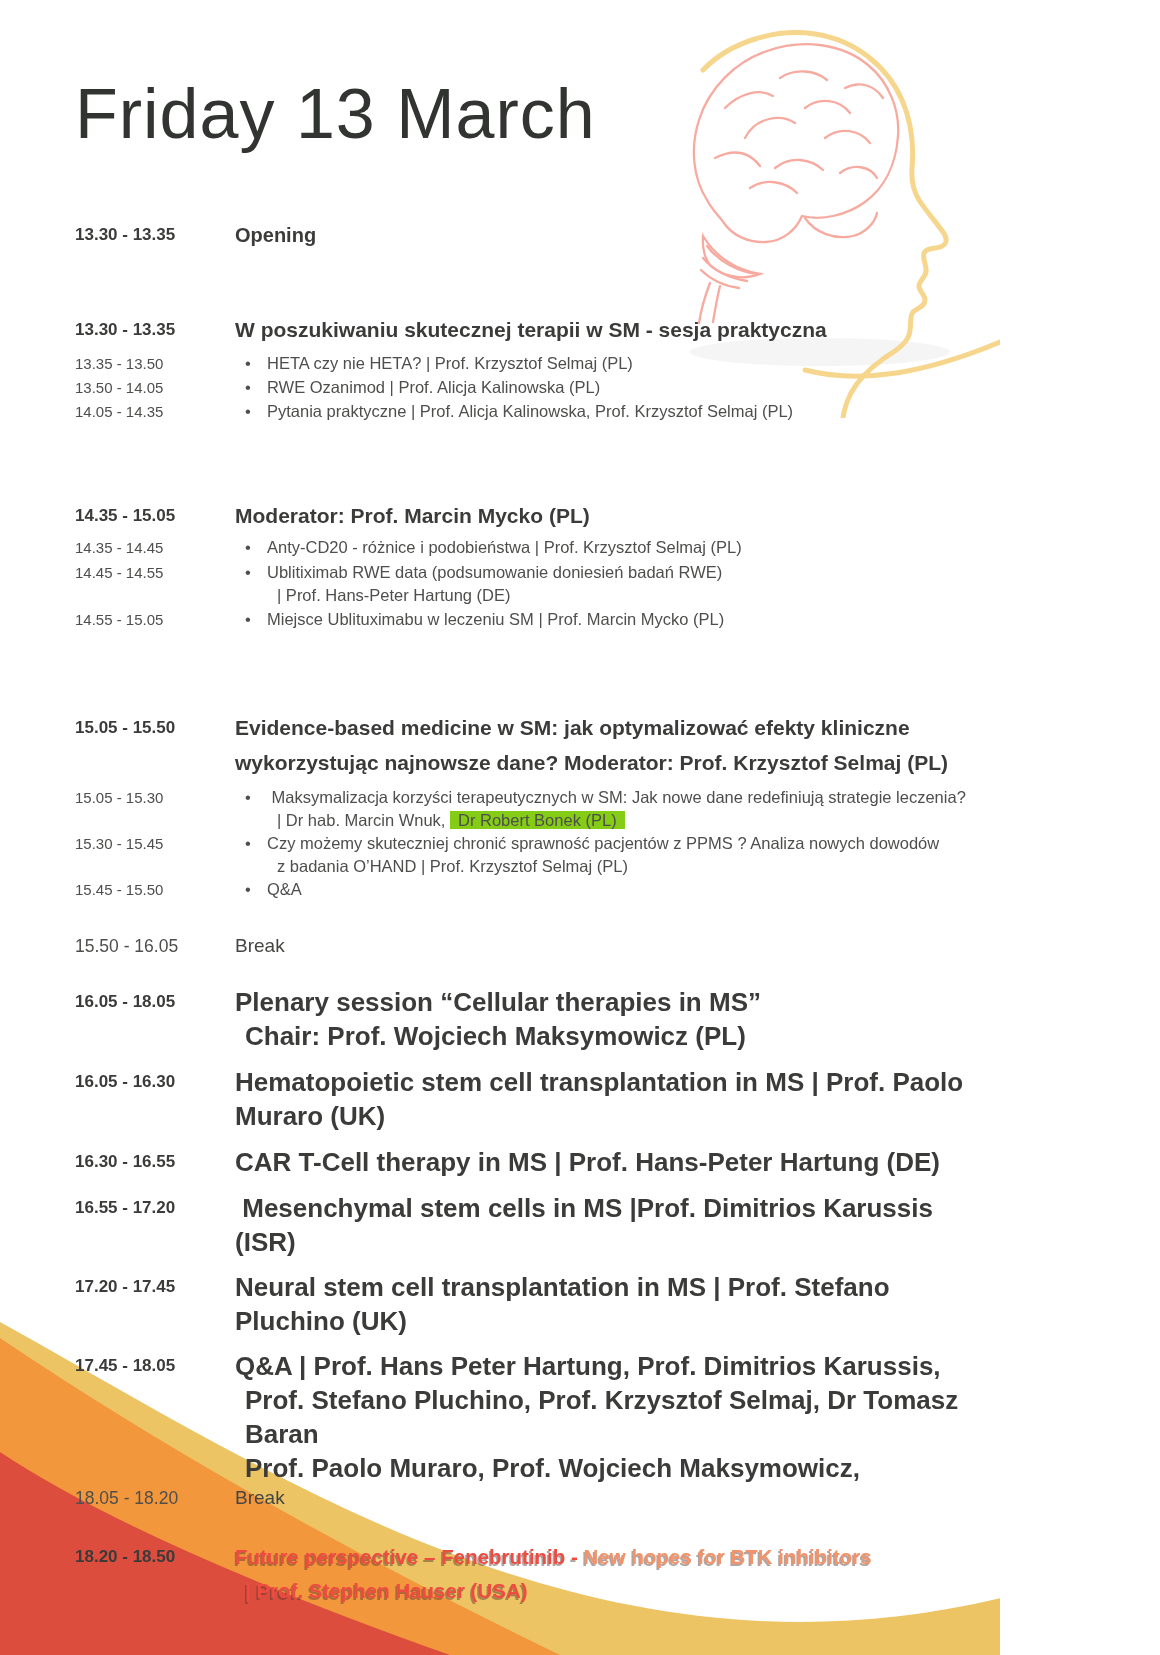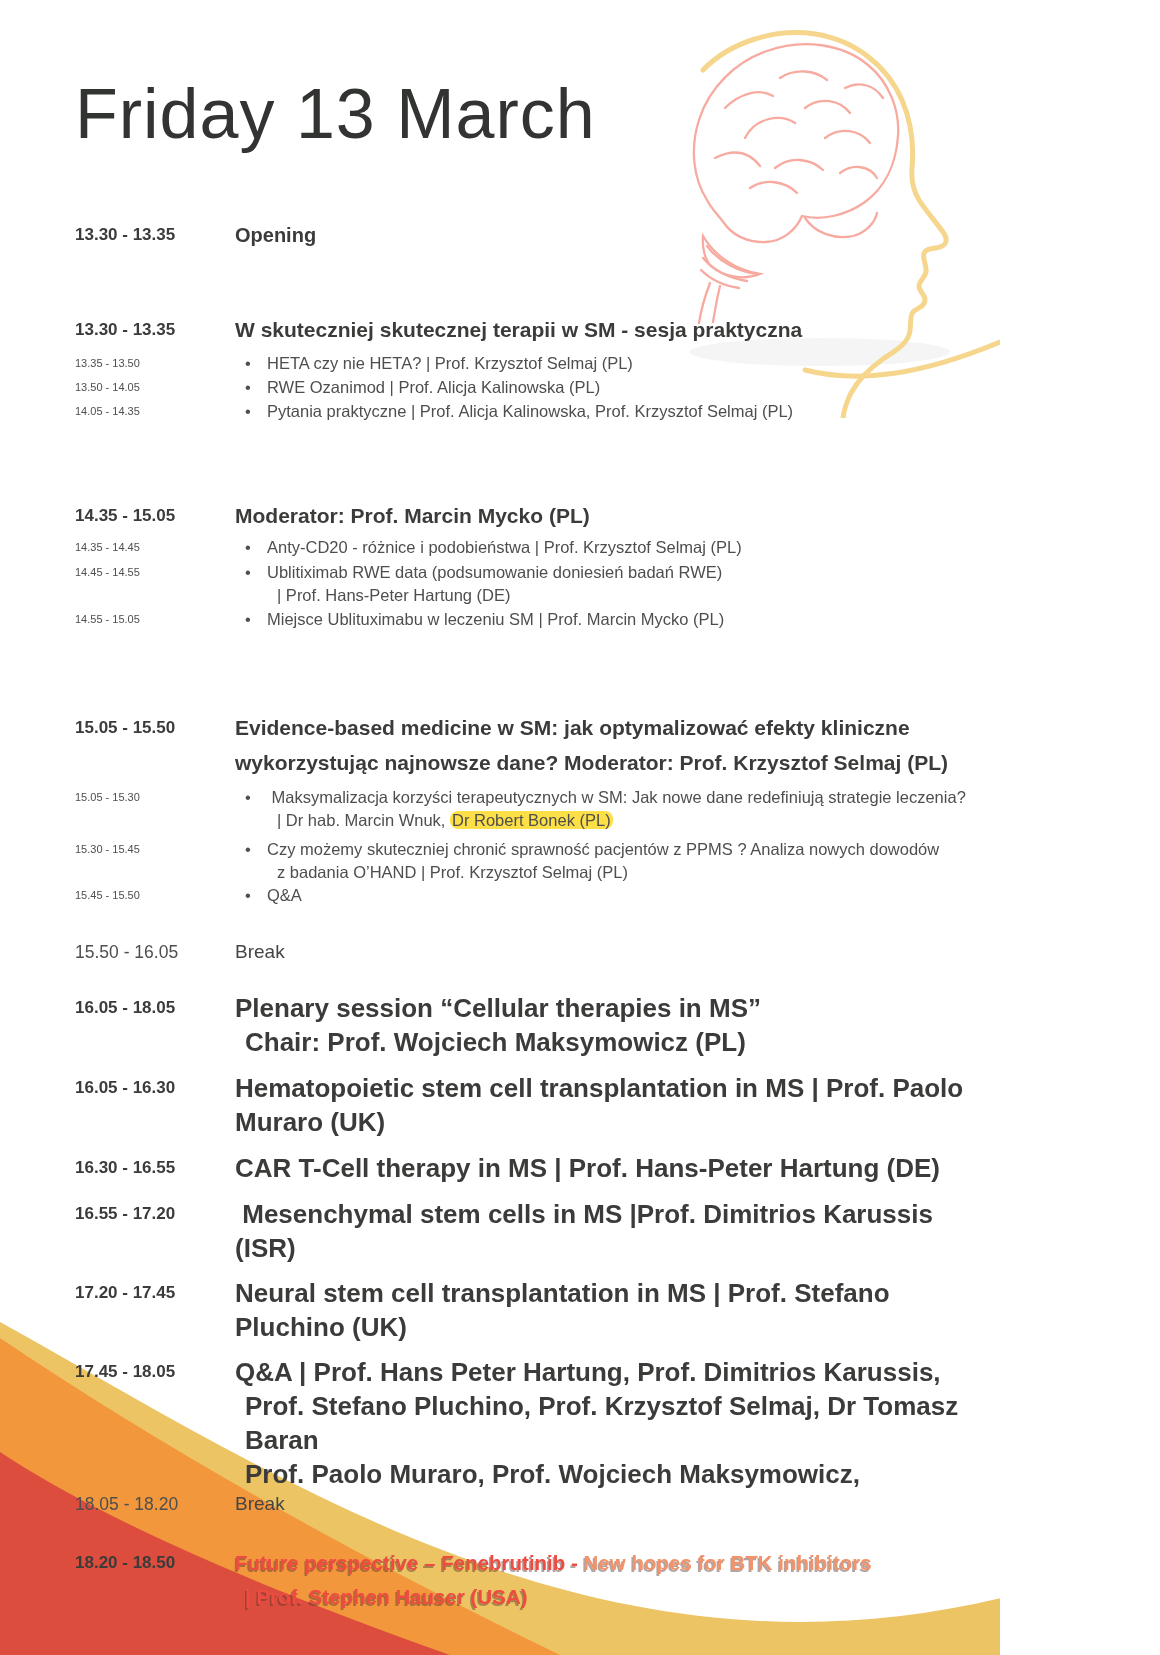--- a/index.html
+++ b/index.html
@@ -24,48 +24,48 @@
   .row{display:flex;align-items:flex-start;gap:37px;}
   .time{flex:0 0 123px;width:123px;font-size:17px;line-height:inherit;}
   .content{flex:1;min-width:0;}
   .line{white-space:pre-wrap;}
   
   .opening .line{line-height:26px;font-size:20px;font-weight:700;}
   .opening .time{font-weight:700;line-height:26px;}
   .section .line{line-height:35px;font-size:21px;font-weight:700;}
   .section .time{font-weight:700;line-height:35px;}
   .item .line{line-height:23px;font-size:16.5px;color:#4e4e4d;padding-left:10px;}
-  .item .time{font-size:11px;color:#4e4e4d;line-height:23px;}
+  .item .time{font-size:15px;color:#4e4e4d;line-height:23px;}
   .item .line.cont{padding-left:42px;}
   .item .bullet{display:inline-block;width:22px;color:#4e4e4d;}
   .plain .line{line-height:26px;font-size:19px;color:#454544;}
   .plain .time{color:#4e4e4d;font-size:17.5px;line-height:26px;}
   .talk .line{line-height:34px;font-size:26px;font-weight:700;}
   .talk .time{font-weight:700;line-height:34px;}
   .talk .line.cont{padding-left:10px;}
   .accent .line{line-height:34px;font-size:20.5px;font-weight:700;
     text-shadow:-1.5px 1.5px 0 rgba(82,54,46,0.45);}
   .accent .time{font-weight:700;line-height:34px;color:#3b3b3a;text-shadow:none;}
   .accent .line.cont{padding-left:10px;}
   .red{color:#ee4b41;}
   .orange{color:#f2936b;}
-  .hl{background:#fde047;padding:0 2px;border-radius:8px;}
+  .hl{background:#84cc16;padding:0 8px;}
   
   #row-0{margin-top:72px}
   #row-1{margin-top:64px}
   #row-2{margin-top:5px}
   #row-3{margin-top:1px}
   #row-4{margin-top:1px}
   #row-5{margin-top:75px}
   #row-6{margin-top:3px}
   #row-7{margin-top:2px}
   #row-8{margin-top:1px}
   #row-9{margin-top:79px}
   #row-10{margin-top:6px}
-  #row-11{margin-top:6px}
+  #row-11{margin-top:0}
   #row-12{margin-top:0}
   #row-13{margin-top:32px}
   #row-14{margin-top:26px}
   #row-15{margin-top:12px}
   #row-16{margin-top:12px}
   #row-17{margin-top:12px}
   #row-18{margin-top:11px}
   #row-19{margin-top:11px}
   #row-20{margin-top:0}
   #row-21{margin-top:29px}
@@ -124,21 +124,21 @@
     <div>
         <div class="row opening" id="row-0">
           <span class="time">13.30 - 13.35</span>
           <div class="content">
             <div class="line"><span>Opening</span></div>
           </div>
         </div>
         <div class="row section" id="row-1">
           <span class="time">13.30 - 13.35</span>
           <div class="content">
-            <div class="line"><span>W skuteczniej skutecznej terapii w SM - sesja praktyczna</span></div>
+            <div class="line"><span>W poszukiwaniu skutecznej terapii w SM - sesja praktyczna</span></div>
           </div>
         </div>
         <div class="row item" id="row-2">
           <span class="time">13.35 - 13.50</span>
           <div class="content">
             <div class="line"><span class="bullet">•</span><span>HETA czy nie HETA? | Prof. Krzysztof Selmaj (PL)</span></div>
           </div>
         </div>
         <div class="row item" id="row-3">
           <span class="time">13.50 - 14.05</span>

